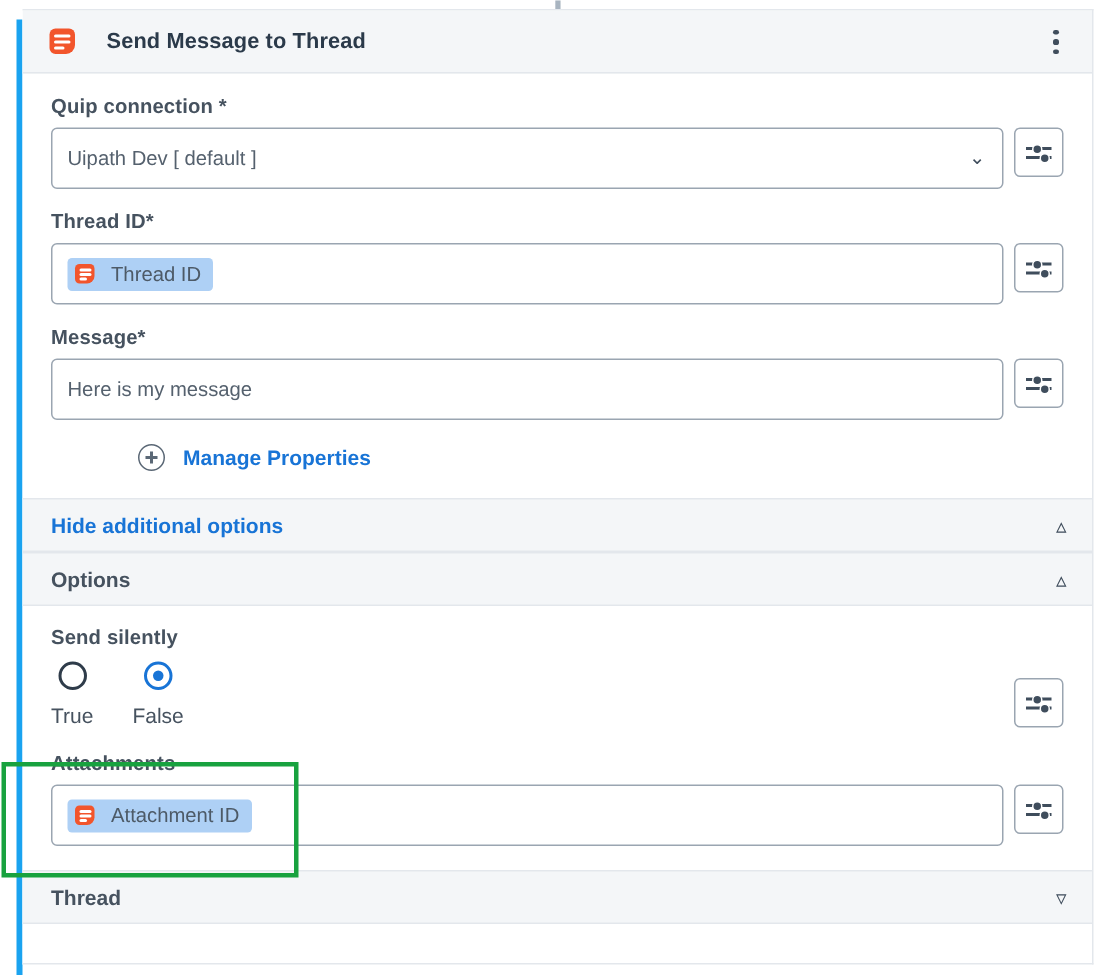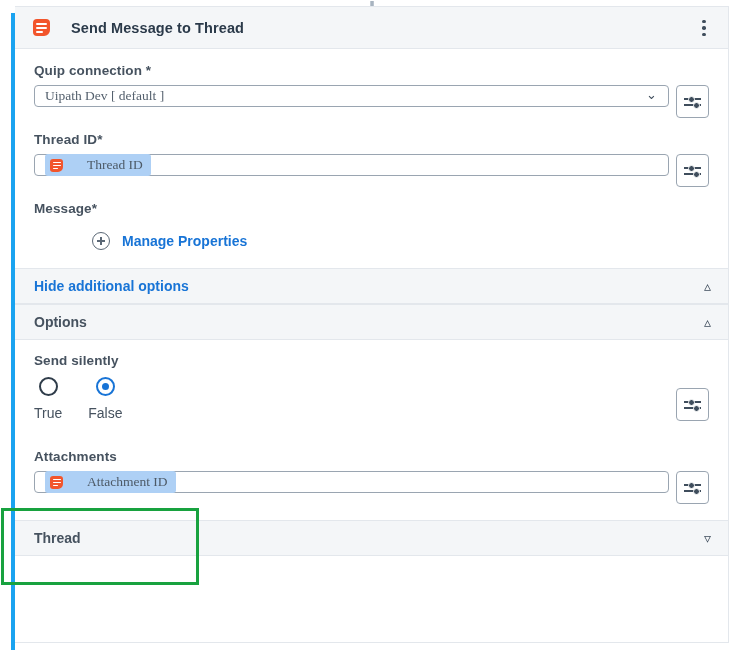--- a/index.html
+++ b/index.html
@@ -113,30 +113,29 @@
     font-size: 13.5px;
     font-weight: bold;
     color: #46525f;
     margin-bottom: 7px;
     letter-spacing: .1px;
   }
   .input-row { display: flex; align-items: stretch; gap: 7px; }
 
   .control {
     flex: 1 1 auto;
-    height: 22px;
+    height: 41px;
     border: 1px solid #9aa5b1;
     border-radius: 4px;
     background: #ffffff;
     display: flex;
     align-items: center;
     padding: 0 10px;
     position: relative;
     min-width: 0;
-    font-family: Liberation Serif, serif;
   }
   .control .text {
     font-size: 13.5px;
     color: #55616e;
     white-space: nowrap;
     overflow: hidden;
     text-overflow: ellipsis;
   }
   .chev-down {
     position: absolute;
@@ -145,21 +144,21 @@
     width: 12px; height: 12px;
     color: #3f4d5c;
     font-size: 13px;
     line-height: 12px;
   }
 
   
   .chip {
     display: inline-flex;
     align-items: center;
-    gap: 24px;
+    gap: 11px;
     background: #aed0f5;
     border-radius: 3px;
     padding: 2px 8px 2px 5px;
     height: 22px;
   }
   .chip .chip-text {
     font-size: 13.5px;
     color: #4d5a67;
     white-space: nowrap;
   }
@@ -395,20 +394,29 @@
         </div>
         <div class="fx-btn">
           <span class="bar a"></span>
             <span class="bar b"></span>
         </div>
       </div>
     </div>
 
     <div class="field">
       <div class="field-label">Message*</div>
+      <div class="input-row">
+        <div class="control">
+          <span class="text">Here is my message</span>
+        </div>
+        <div class="fx-btn">
+          <span class="bar a"></span>
+            <span class="bar b"></span>
+        </div>
+      </div>
     </div>
 
     <div class="manage-row">
       <span class="plus-circle"></span>
       <span class="manage-text">Manage Properties</span>
     </div>
 
     <div class="section-bar link-style">
       <span class="section-title">Hide additional options</span>
       <span class="section-chev">▵</span>
@@ -432,21 +440,21 @@
             <span class="radio-label">False</span>
           </label>
         </div>
       </div>
       <div class="fx-btn">
         <span class="bar a"></span>
           <span class="bar b"></span>
       </div>
     </div>
 
-    <div class="field" style="margin-top:28px;">
+    <div class="field" style="margin-top:16px;">
       <div class="field-label">Attachments</div>
       <div class="input-row">
         <div class="control">
           <span class="chip">
             <span class="chip-icon">
               <span class="sq"></span>
               <span class="ln l1"></span>
                 <span class="ln l2"></span>
                 <span class="ln l3"></span>
             </span>

